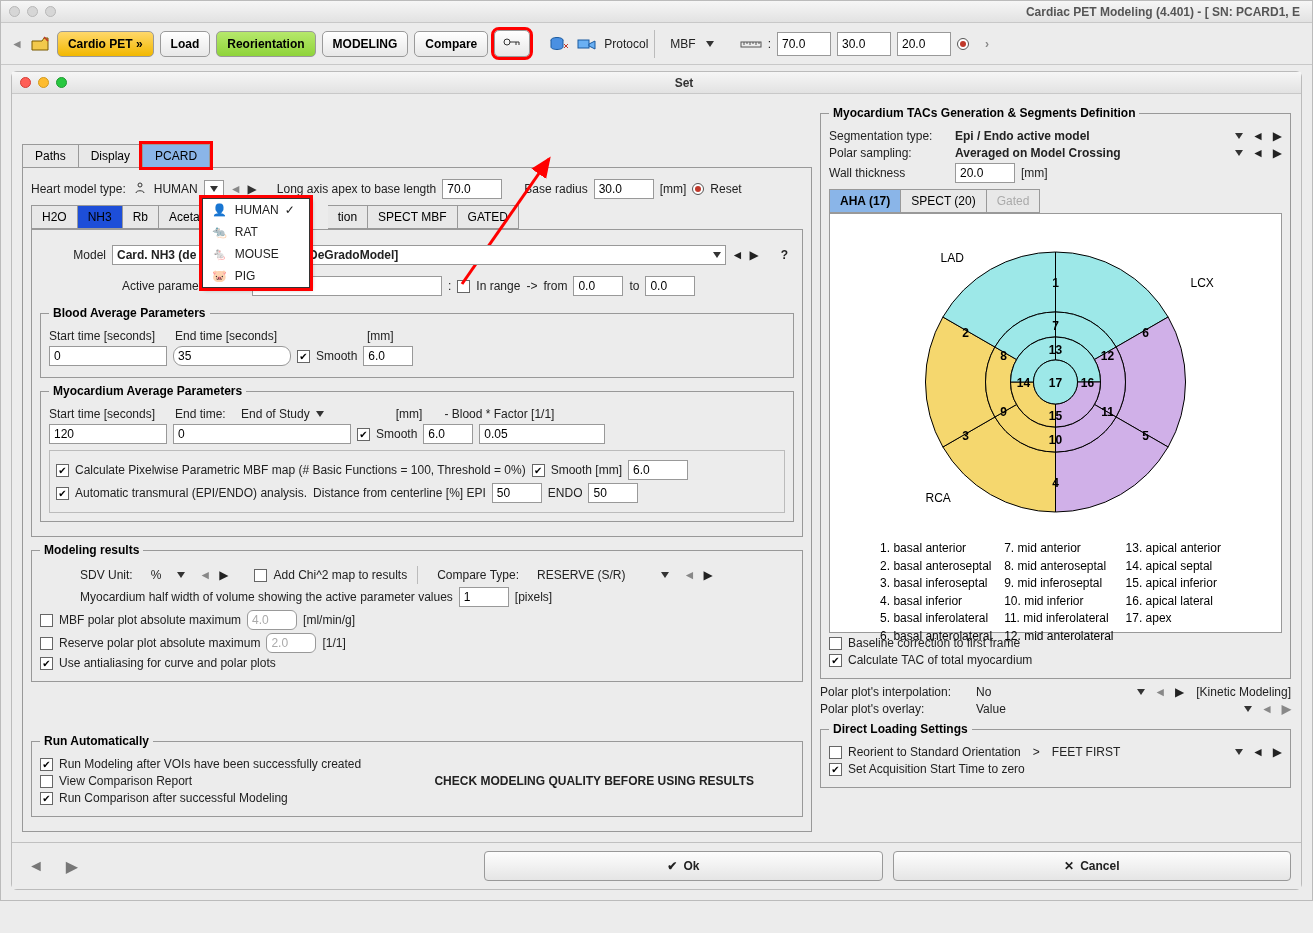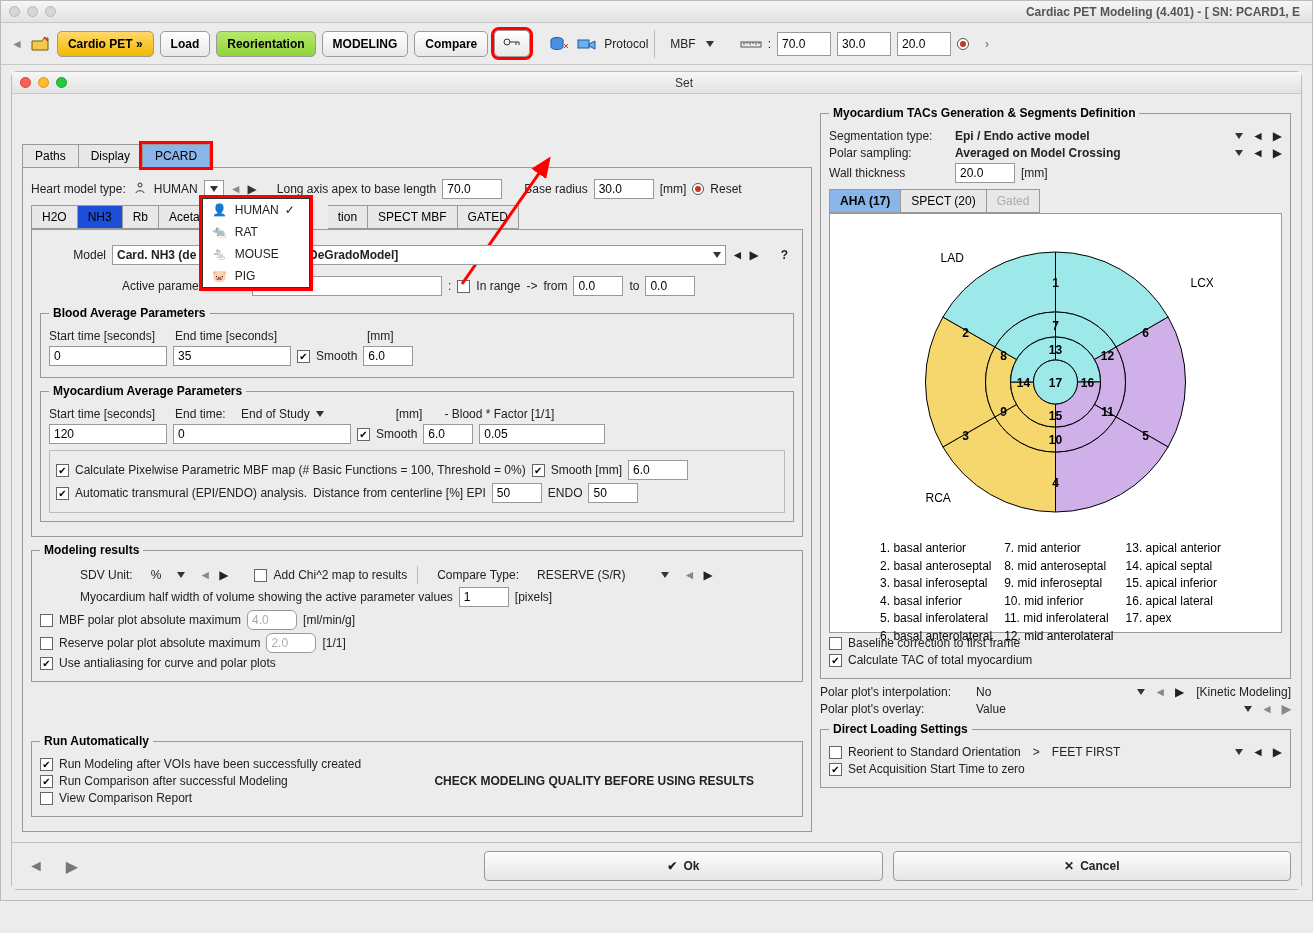--- a/index.html
+++ b/index.html
@@ -22,21 +22,21 @@
 .toolbar input.num { width:54px; height:24px; border:1px solid #999; background:#fff; padding:0 4px; }
 .spacer6 { width:6px; }
 
 
 .inner-window { margin: 6px 10px 10px 10px; background:#ececec; border:1px solid #bbb; border-radius:6px; }
 .inner-title { height:22px; display:flex; align-items:center; border-bottom:1px solid #c8c8c8; background:linear-gradient(#f6f6f6,#e2e2e2); }
 .inner-title .traffic2 { display:flex; gap:7px; padding-left:8px; }
 .dot.red { background:#ff5f57; border-color:#d43e36; }
 .dot.y { background:#febc2e; border-color:#d39a1e; }
 .dot.g { background:#28c840; border-color:#1f9a31; }
-.inner-title .t { flex:1; text-align:center; color:#333; font-weight:normal; }
+.inner-title .t { flex:1; text-align:center; color:#333; font-weight:bold; }
 
 .inner-body { padding: 6px 10px 10px 10px; display:flex; gap:8px; }
 .left-col { flex: 0 0 790px; margin-top: 44px; }
 .right-col { flex: 1; }
 
 
 .tabs { display:flex; }
 .tab { padding:4px 12px; border:1px solid #999; border-bottom:none; background:#e8e8e8; margin-right:-1px; cursor:pointer; }
 .tab.active { background:#8ab5e8; }
 .tab-highlight { outline: 3px solid #ff0000; }
@@ -280,21 +280,21 @@
             <fieldset>
               <legend>Blood Average Parameters</legend>
               <div class="row">
                 <span style="width:120px;">Start time [seconds]</span>
                 <span style="width:120px;">End time [seconds]</span>
                 <span style="width:60px;"></span>
                 <span>[mm]</span>
               </div>
               <div class="row">
                 <input type="text" style="width: 118px;" value="0">
-                <input type="text" style="width: 118px;" value="35">
+                <input type="text" style="width: 118px; border-radius: 9px;" value="35">
                 <span class="checkbox checked"></span>
                 <span>Smooth</span>
                 <input type="text" class="w50" value="6.0" style="">
               </div>
             </fieldset>
 
             <fieldset>
               <legend>Myocardium Average Parameters</legend>
               <div class="row">
                 <span style="width:120px;">Start time [seconds]</span>
@@ -381,26 +381,26 @@
 
           <fieldset>
             <legend>Run Automatically</legend>
             <div style="display:flex;">
               <div style="flex:1;">
                 <div class="row">
                     <span class="checkbox checked"></span>
                     <span>Run Modeling after VOIs have been successfully created</span>
                   </div>
                 <div class="row">
+                    <span class="checkbox"></span>
+                    <span>View Comparison Report</span>
+                  </div>
+                <div class="row">
                     <span class="checkbox checked"></span>
                     <span>Run Comparison after successful Modeling</span>
-                  </div>
-                <div class="row">
-                    <span class="checkbox"></span>
-                    <span>View Comparison Report</span>
                   </div>
               </div>
               <div style="display:flex;align-items:center;padding-right:40px;">
                 <span class="bold">CHECK MODELING QUALITY BEFORE USING RESULTS</span>
               </div>
             </div>
           </fieldset>
         </div>
       </div>
 

